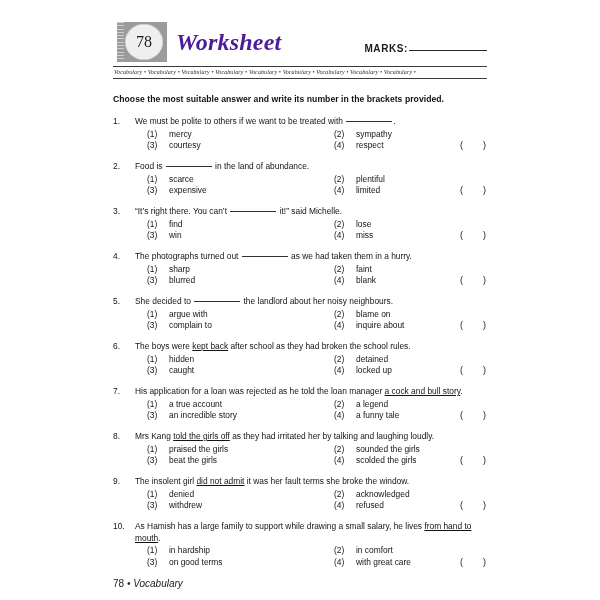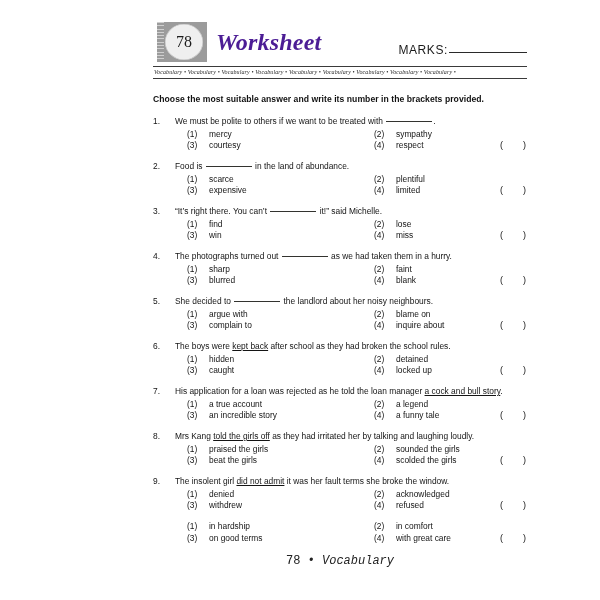--- a/index.html
+++ b/index.html
@@ -20,21 +20,20 @@
     left: 0; top: 0;
     width: 600px;
     height: 600px;
     background: #ffffff;
   }
   .sheet {
     position: absolute;
     left: 113px;
     top: 22px;
     width: 374px;
-    margin-left: 40px;
   }
 
   
   .header {
     position: relative;
     height: 44px;
   }
   .badge {
     position: absolute;
     left: 4px;
@@ -91,21 +90,21 @@
   }
   .marks {
     position: absolute;
     right: 0px;
     top: 21px;
     font-size: 7.5px;
     letter-spacing: 0.6px;
     color: #1a1a1a;
     white-space: nowrap;
   }
-  .marks .lbl { font-variant: small-caps; font-weight: normal; font-size: 12px; text-align: center; }
+  .marks .lbl { font-variant: small-caps; font-weight: bold; font-size: 10px; text-align: center; }
   .marks .rule {
     display: inline-block;
     width: 78px;
     border-bottom: 1px solid #2a2a2a;
     height: 1px;
     vertical-align: 1px;
     margin-left: 1px;
   }
 
   .rule-top {
@@ -198,25 +197,24 @@
     font-size: 9px;
     line-height: 11.5px;
     letter-spacing: 0px;
     color: #141414;
     white-space: pre;
   }
 
   
   .footer {
     margin-top: 10px;
-    font-family: Liberation Mono, monospace;
-    font-size: 12px;
+    font-family: Liberation Sans, sans-serif;
+    font-size: 10px;
     font-style: italic;
     color: #222;
-    text-align: center;
   }
   .footer .pg { font-style: normal; }
 </style>
 </head>
 <body>
 
 <div id="page">
   <div class="sheet">
 
     <div class="header">
@@ -372,20 +370,21 @@
               <div class="opt col2"><span class="on">(2)</span><span>acknowledged</span></div>
             </div>
             <div class="optrow">
               <div class="opt col1"><span class="on">(3)</span><span>withdrew</span></div>
               <div class="opt col2"><span class="on">(4)</span><span>refused</span></div>
               <div class="brk">(        )</div>
             </div>
           </div>
         </div>
         <div class="q">
+          <div class="qhead"><span class="qnum">10.</span><span>As Hamish has a large family to support while drawing a small salary, he lives </span><u class="phrase">from hand to mouth</u><span>.</span></div>
           <div class="opts">
             <div class="optrow">
               <div class="opt col1"><span class="on">(1)</span><span>in hardship</span></div>
               <div class="opt col2"><span class="on">(2)</span><span>in comfort</span></div>
             </div>
             <div class="optrow">
               <div class="opt col1"><span class="on">(3)</span><span>on good terms</span></div>
               <div class="opt col2"><span class="on">(4)</span><span>with great care</span></div>
               <div class="brk">(        )</div>
             </div>

